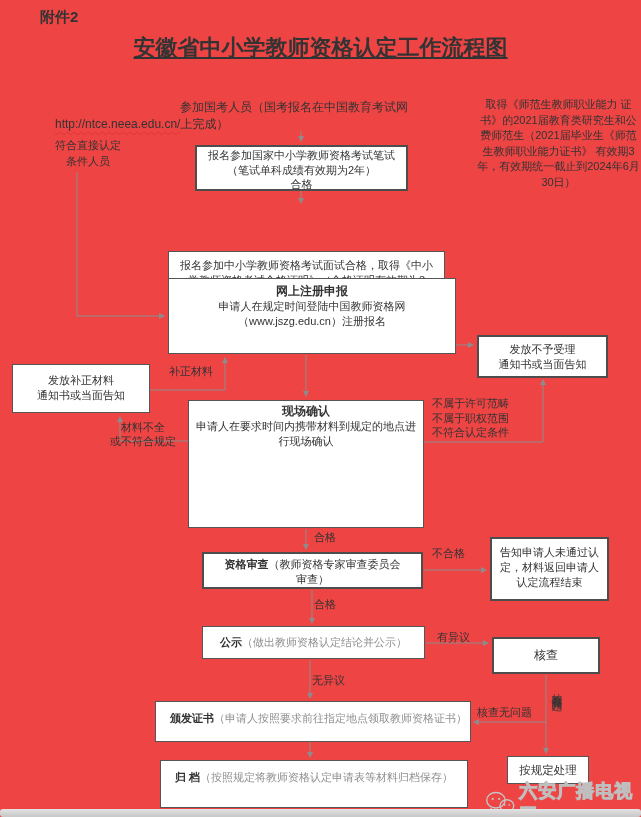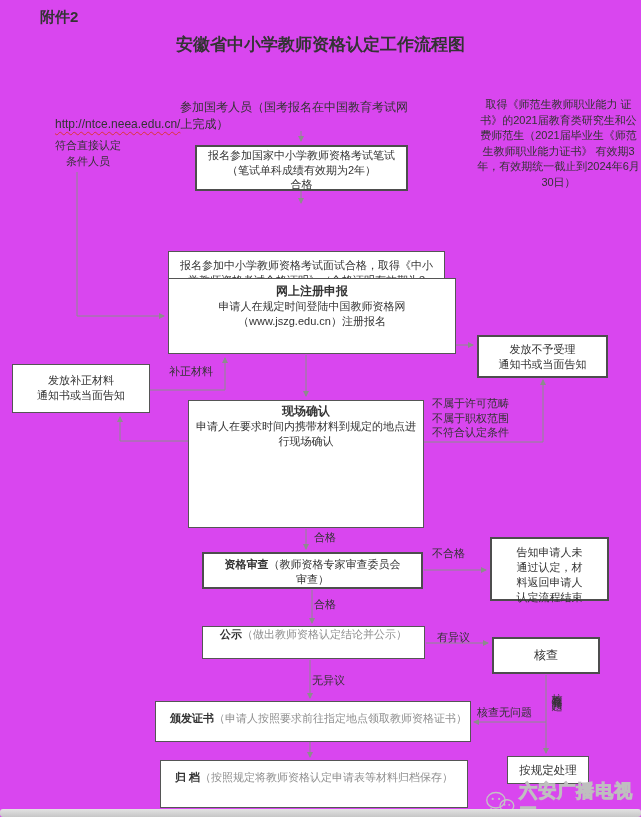--- a/index.html
+++ b/index.html
@@ -1,17 +1,17 @@
 <!DOCTYPE html>
 <html><head>
 <meta charset="utf-8">
 <style>
   html,body{margin:0;padding:0;background:#ffffff;}
   .stage{
-    position:relative;width:641px;height:817px;margin:0 auto;background:#d946ef;
+    position:relative;width:641px;height:817px;margin:0 auto;background:#ef4444;
     font-family:"Liberation Sans","DejaVu Sans",sans-serif;color:#333;overflow:hidden;
   }
   .abs{position:absolute;}
   .pre{white-space:pre-line;}
   .box{
     position:absolute;border:1px solid #555;background:#fff;
     font-size:11px;line-height:15px;color:#333;text-align:center;
     box-sizing:border-box;
   }
   .b2{border-width:2px;border-color:#4d4d4d;}
@@ -59,21 +59,21 @@
       <path d="M312,590 L312,623" marker-end="url(#arr)"></path>
       <path d="M426,643 L488,643" marker-end="url(#arr)"></path>
       <path d="M310,660 L310,698" marker-end="url(#arr)"></path>
       <path d="M546,675 L546,753" marker-end="url(#arr)"></path>
       <path d="M546,722 L474,722" marker-end="url(#arr)"></path>
       <path d="M310,742 L310,757" marker-end="url(#arr)"></path>
     </g>
   </svg>
 
   <div class="abs" style="left:40px;top:8px;font-size:15px;font-weight:600;">附件2</div>
-  <div class="abs" style="left:0;top:33px;width:641px;text-align:center;font-size:17px;font-weight:bold;">安徽省中小学教师资格认定工作流程图</div>
+  <div class="abs" style="left:0;top:33px;width:641px;text-align:center;font-size:22px;font-weight:bold;text-decoration:underline;">安徽省中小学教师资格认定工作流程图</div>
 
   <div class="abs" style="left:180px;top:99px;font-size:12px;">参加国考人员（国考报名在中国教育考试网</div>
   <div class="abs" style="left:55px;top:116px;font-size:12px;">
     <span class="url-wavy">http://ntce.neea.edu.cn/</span><span>上完成）</span>
   </div>
 
   <div class="abs" style="left:477px;top:97px;width:163px;font-size:11px;line-height:15.5px;text-align:center;">取得《师范生教师职业能力 证书》的2021届教育类研究生和公费师范生（2021届毕业生《师范生教师职业能力证书》 有效期3年，有效期统一截止到2024年6月30日）</div>
 
   <div class="abs pre" style="left:28px;top:137px;width:120px;text-align:center;font-size:11px;line-height:16px;">符合直接认定
 条件人员</div>
@@ -91,44 +91,46 @@
   </div>
 
   <div class="box b2 pre" style="left:477px;top:335px;width:131px;height:43px;padding-top:5px;">发放不予受理
 通知书或当面告知</div>
 
   <div class="lbl" style="left:169px;top:364px;">补正材料</div>
 
   <div class="box pre" style="left:12px;top:364px;width:138px;height:49px;padding-top:8px;">发放补正材料
 通知书或当面告知</div>
 
+  <div class="lbl pre" style="left:88px;top:420px;width:110px;text-align:center;">材料不全
+或不符合规定</div>
 
   <div class="lbl pre" style="left:432px;top:396px;line-height:14.5px;">不属于许可范畴
 不属于职权范围
 不符合认定条件</div>
 
   <div class="box" style="left:188px;top:400px;width:236px;height:128px;padding:3px 5px 0;">
     <span class="ttl">现场确认</span>
     <span>申请人在要求时间内携带材料到规定的地点进行现场确认</span>
   </div>
 
   <div class="lbl" style="left:314px;top:530px;">合格</div>
 
   <div class="box b2" style="left:202px;top:552px;width:221px;height:37px;padding:3px 20px 0;">
     <span style="font-weight:bold;">资格审查</span><span>（教师资格专家审查委员会审查）</span>
   </div>
 
   <div class="lbl" style="left:432px;top:546px;">不合格</div>
 
-  <div class="box b2 pre" style="left:490px;top:537px;width:119px;height:64px;padding:6px 22px 0;">告知申请人未通过认定，材料返回申请人
+  <div class="box b2 pre" style="left:490px;top:537px;width:119px;height:64px;padding:6px 6px 0;">告知申请人未通过认定，材料返回申请人
 认定流程结束</div>
 
   <div class="lbl" style="left:314px;top:597px;">合格</div>
 
-  <div class="box" style="left:202px;top:626px;width:223px;height:33px;padding-top:0;">
+  <div class="box" style="left:202px;top:626px;width:223px;height:33px;padding-top:8px;">
     <span style="font-weight:bold;">公示</span><span class="muted">（做出教师资格认定结论并公示）</span>
   </div>
 
   <div class="lbl" style="left:437px;top:630px;">有异议</div>
 
   <div class="box b2" style="left:492px;top:637px;width:108px;height:37px;padding-top:9px;font-size:12px;">核查</div>
 
   <div class="lbl" style="left:312px;top:673px;">无异议</div>
 
   <div class="box" style="left:155px;top:701px;width:316px;height:41px;text-align:left;padding:9px 0 0 14px;">

